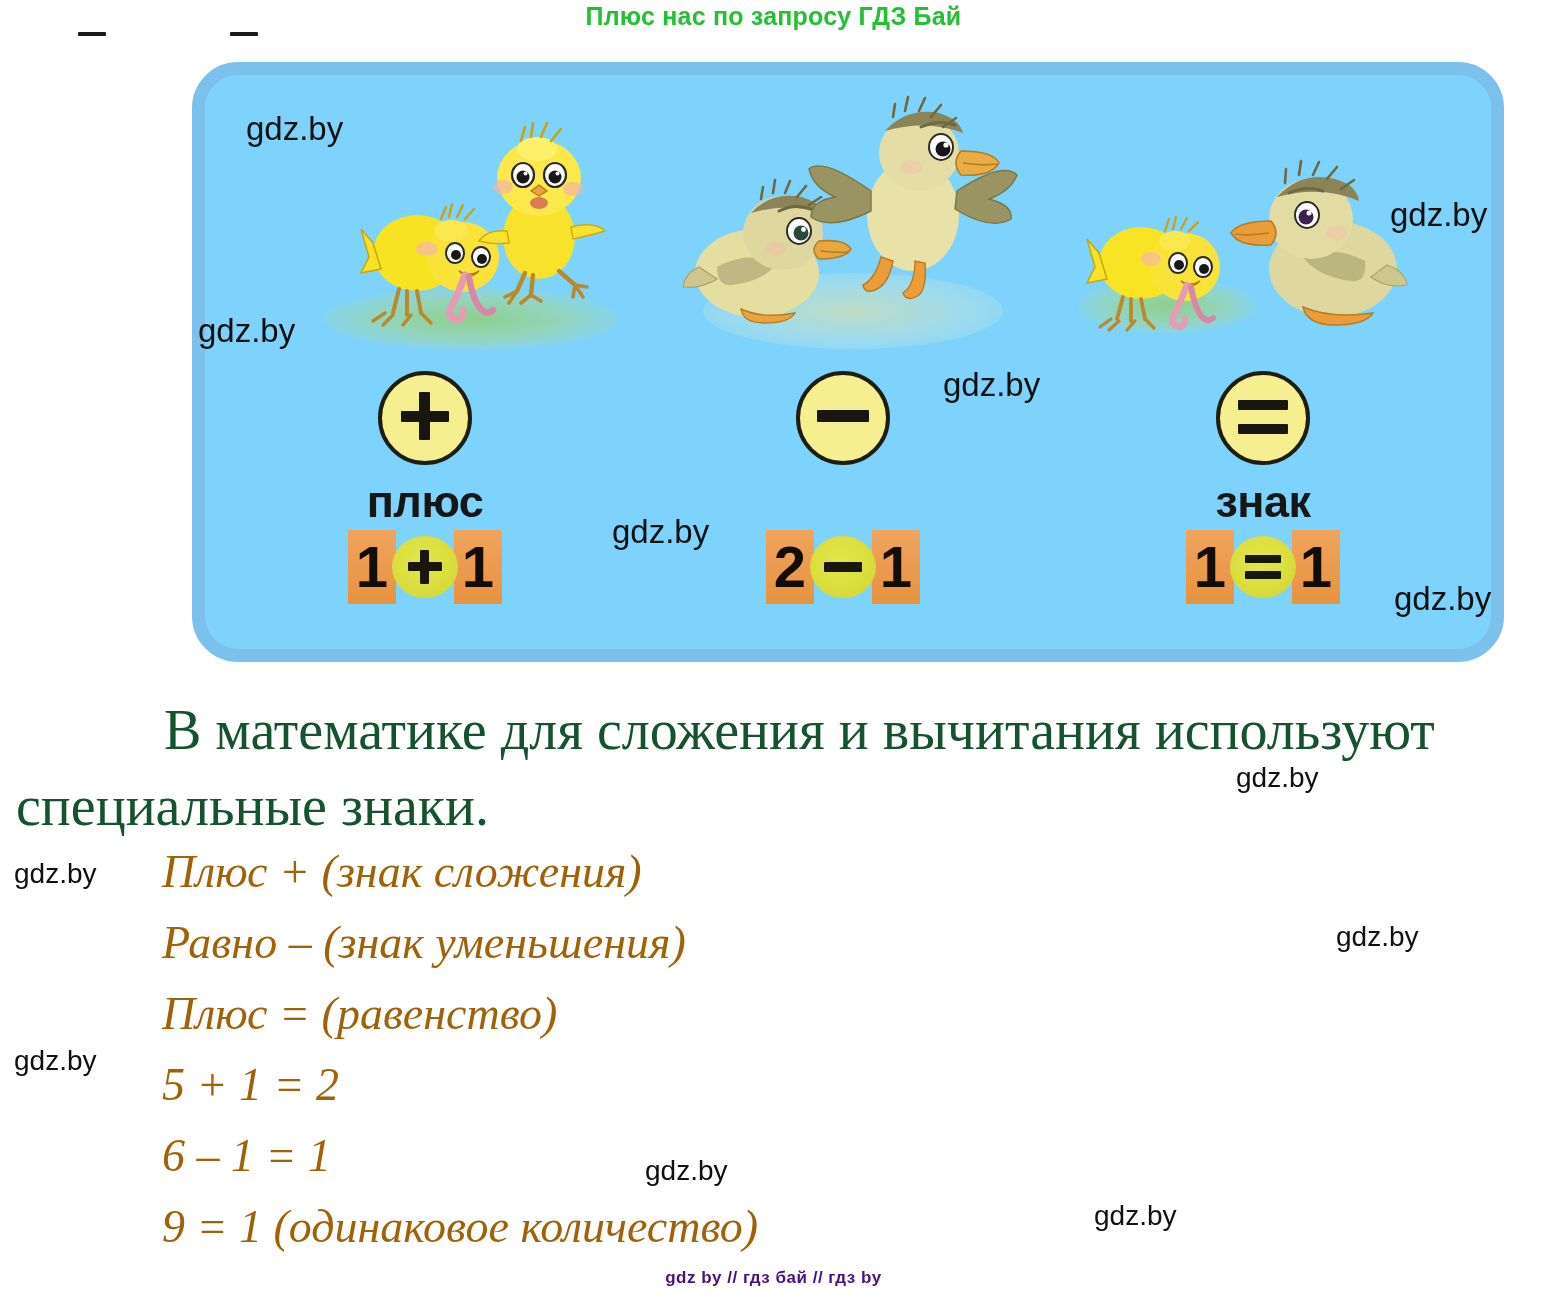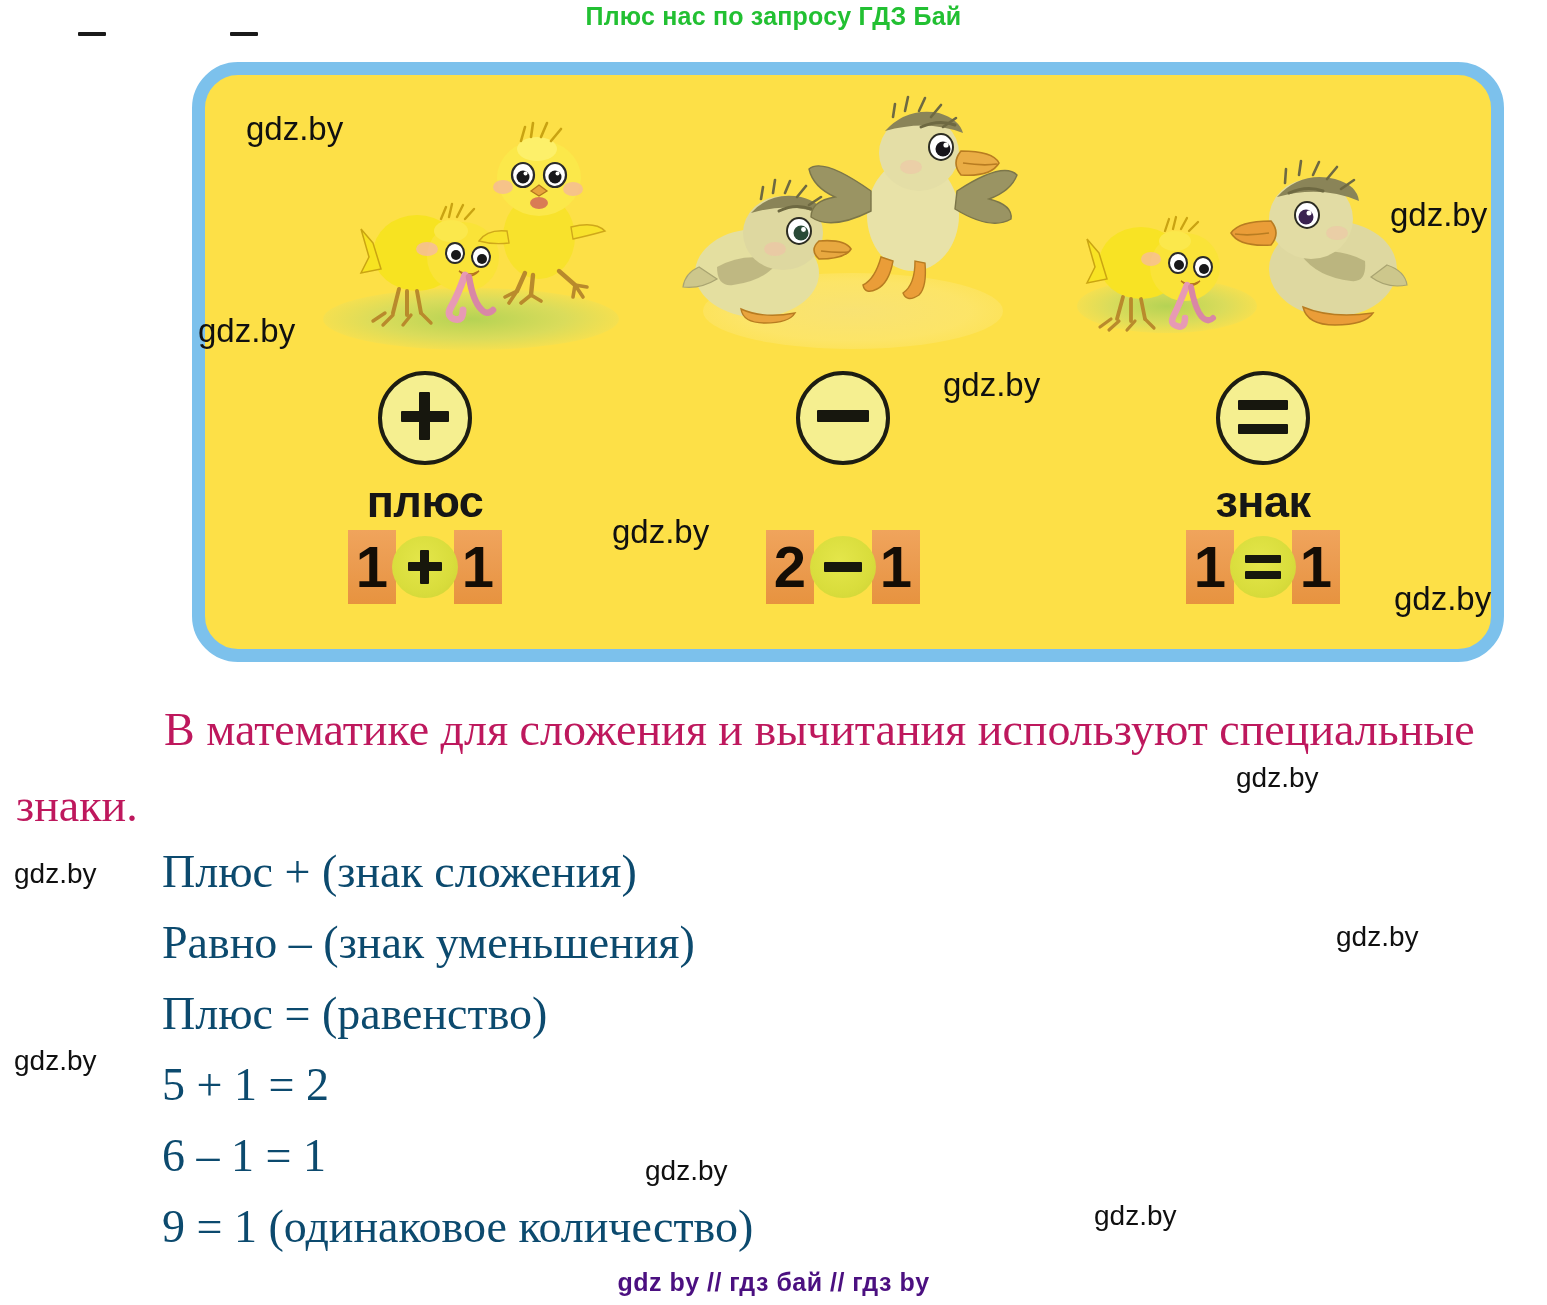--- a/index.html
+++ b/index.html
@@ -41,21 +41,21 @@
   
   .panel {
     position: absolute;
     left: 192px;
     top: 62px;
     width: 1312px;
     height: 600px;
     border: 13px solid #7cc1ec;
     border-radius: 46px;
     box-sizing: border-box;
-    background: #fde047;
+    background: #7dd3fc;
   }
 
   .panel-inner {
     position: absolute;
     inset: 0;
   }
 
   
   .col {
     position: absolute;
@@ -168,56 +168,57 @@
   .op-eq-1    { width: 36px; height: 8px;  left: 15px; top: 19px; }
   .op-eq-2    { width: 36px; height: 8px;  left: 15px; top: 35px; }
 
   
   .prose {
     position: absolute;
     left: 16px;
     top: 692px;
     width: 1510px;
     font-family: "Liberation Serif", serif;
-    font-size: 46px;
+    font-size: 56px;
     line-height: 76px;
-    color: #be185d;
+    color: #14532d;
   }
   .prose .para {
     text-indent: 148px;
     width: 1480px;
   }
 
   .lines {
     position: absolute;
     left: 162px;
     top: 836px;
     font-family: "Liberation Serif", serif;
     font-size: 46px;
     line-height: 71px;
-    color: #0c4a6e;
+    color: #a16207;
     white-space: nowrap;
+    font-style: italic;
   }
 
   
   .wm {
     position: absolute;
     font-family: "Liberation Sans", sans-serif;
     color: #101010;
     white-space: nowrap;
   }
 
   .footer {
     position: absolute;
     left: 0;
     top: 1268px;
     width: 1547px;
     text-align: center;
     font-family: "Liberation Sans", sans-serif;
-    font-size: 25px;
+    font-size: 17px;
     font-weight: bold;
     color: #4b1080;
     letter-spacing: 0.5px;
   }
 </style>
 </head>
 <body>
 
 <div class="promo">Плюс нас по запросу ГДЗ Бай</div>
 

